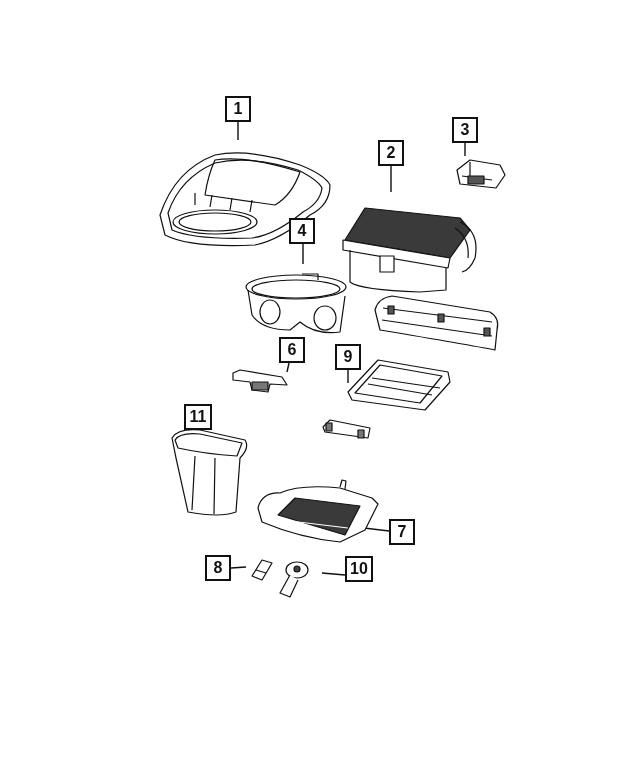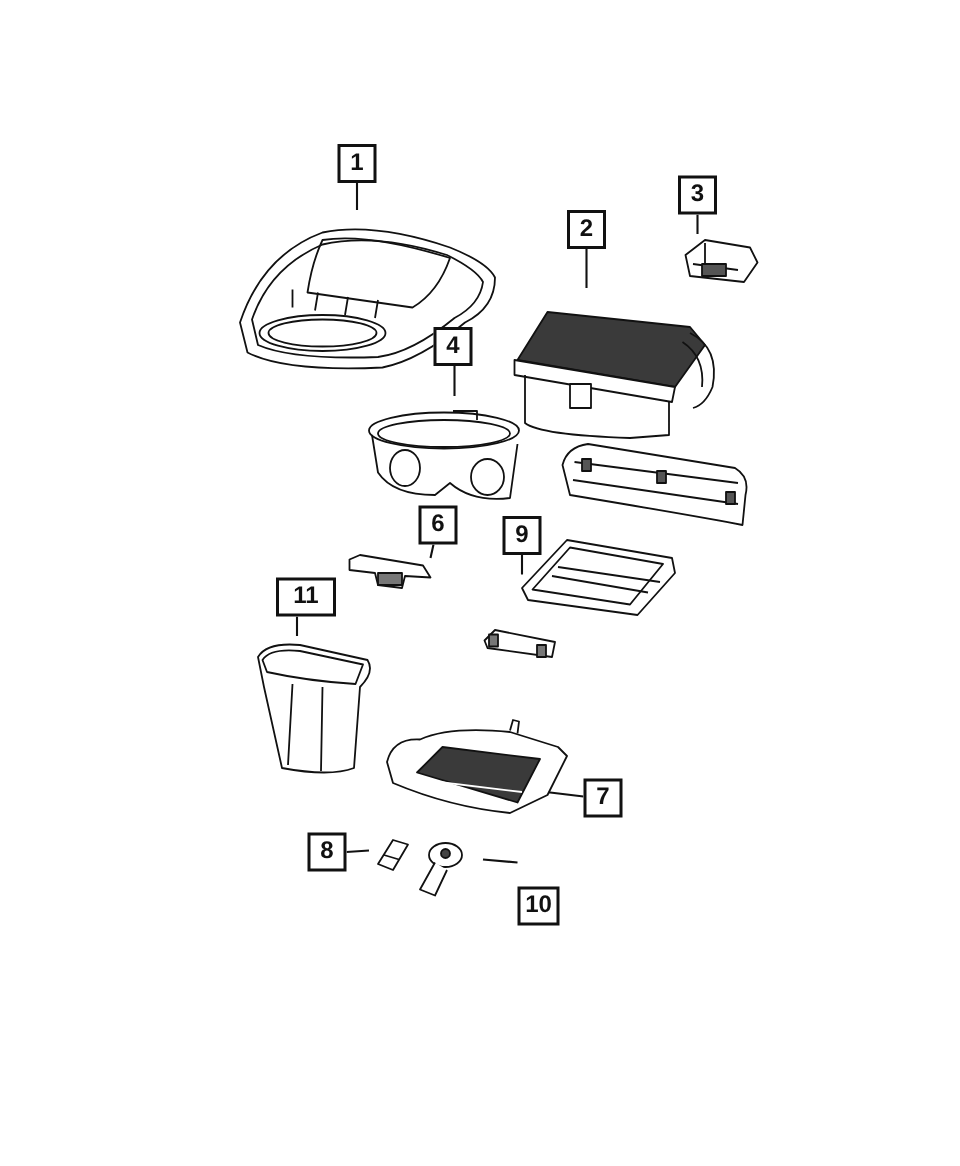--- a/index.html
+++ b/index.html
@@ -115,17 +115,17 @@
       <circle cx="297" cy="569" r="3" fill="#444"></circle>
     </g>
   </svg>
 
   <div class="callout" style="left:225px;top:96px;width:26px;">1</div>
   <div class="callout" style="left:378px;top:140px;width:26px;">2</div>
   <div class="callout" style="left:452px;top:117px;width:26px;">3</div>
   <div class="callout" style="left:289px;top:218px;width:26px;">4</div>
   <div class="callout" style="left:279px;top:337px;width:26px;">6</div>
   <div class="callout" style="left:335px;top:344px;width:26px;">9</div>
-  <div class="callout" style="left:184px;top:385px;width:40px;">11</div>
+  <div class="callout" style="left:184px;top:404px;width:28px;">11</div>
   <div class="callout" style="left:389px;top:519px;width:26px;">7</div>
   <div class="callout" style="left:205px;top:555px;width:26px;">8</div>
-  <div class="callout" style="left:345px;top:591px;width:28px;">10</div>
+  <div class="callout" style="left:345px;top:556px;width:28px;">10</div>
 </div>
 
 </body></html>

